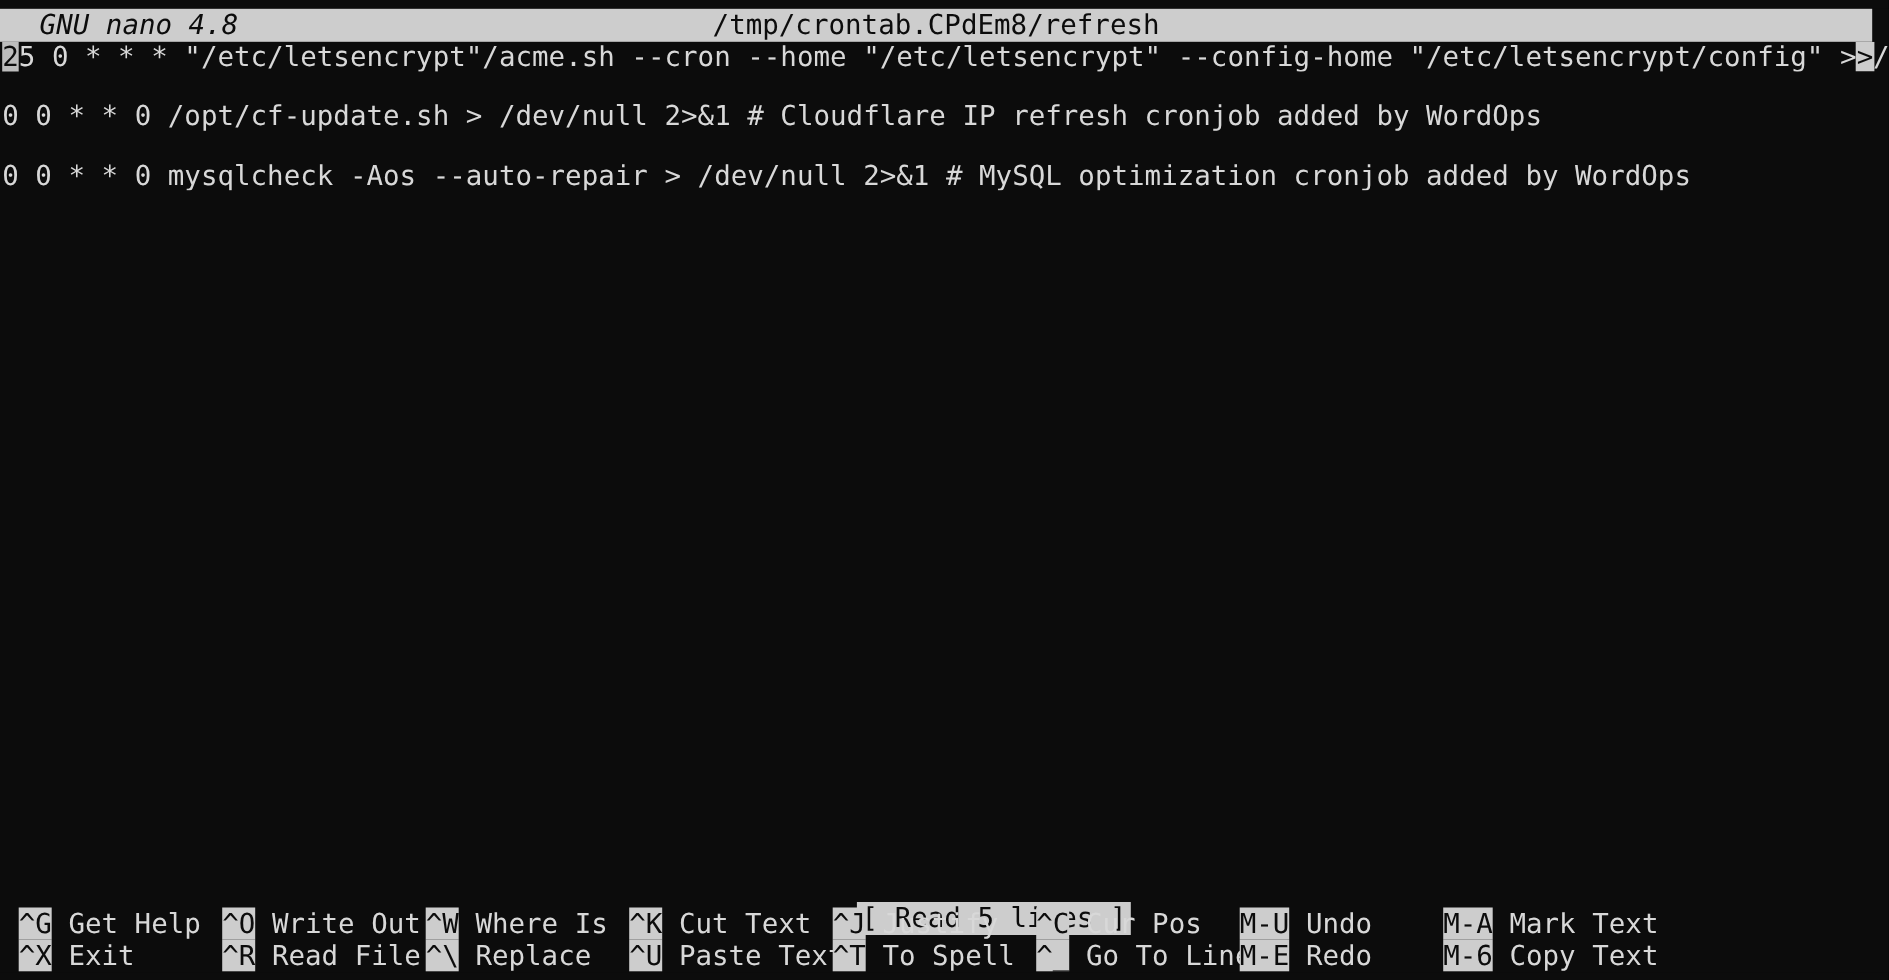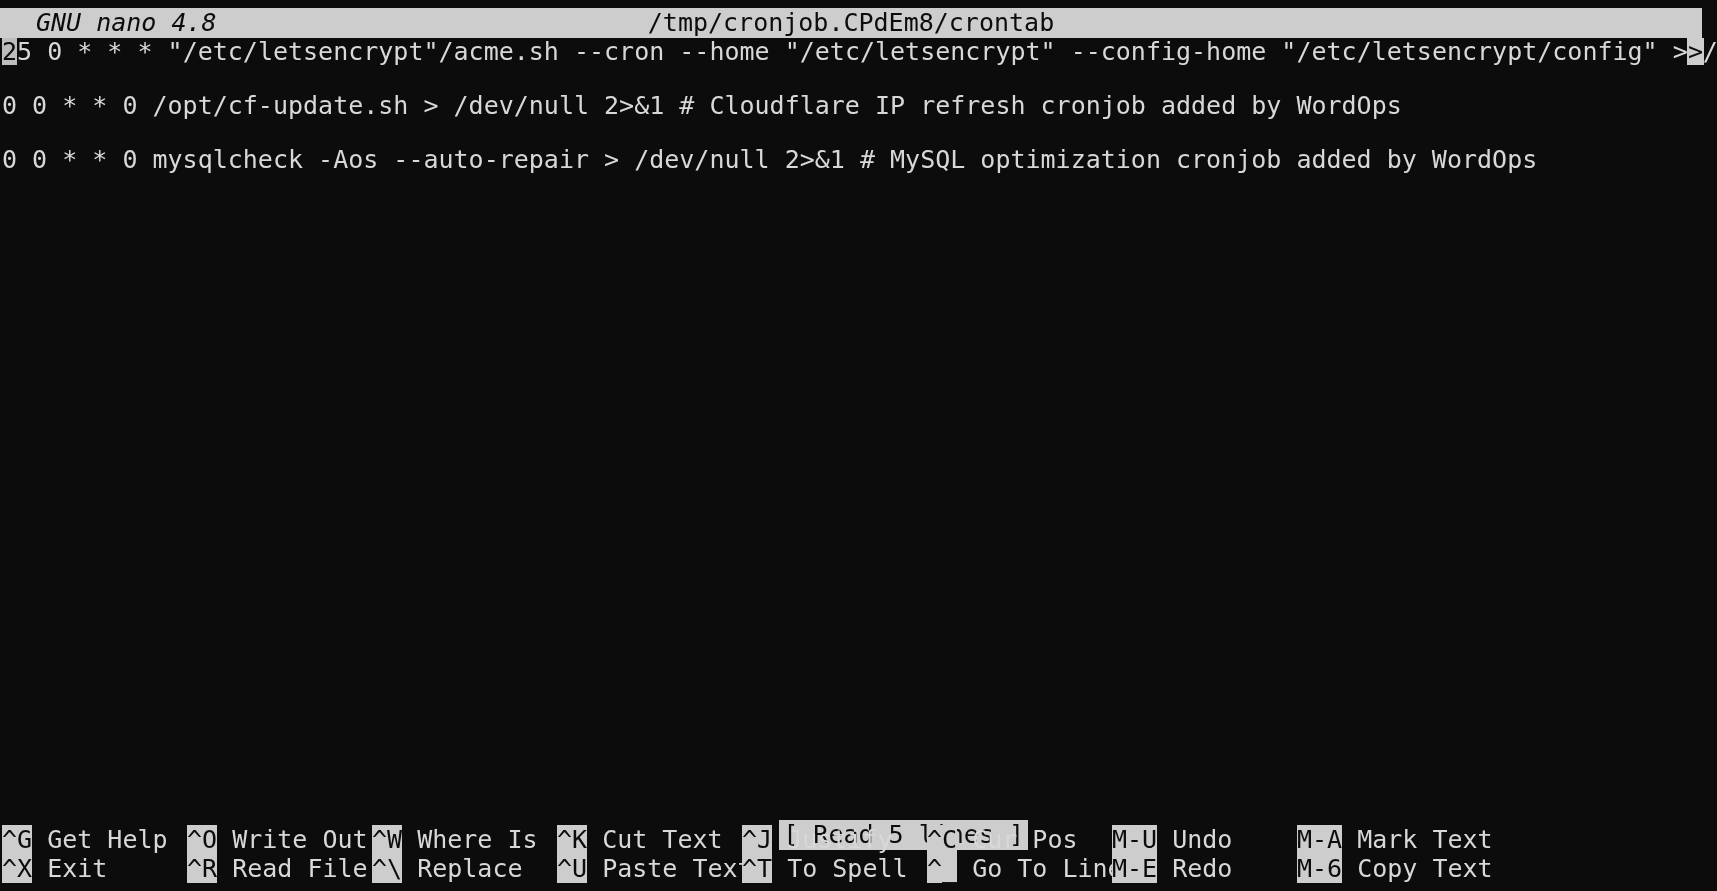--- a/index.html
+++ b/index.html
@@ -131,21 +131,21 @@
     height: 60px;
     display: flex;
     flex-direction: row;
   }
   .help-col {
     width: 185px;
     flex: 0 0 185px;
     display: flex;
     flex-direction: column;
   }
-  .help-col:first-child { padding-left: 2px; }
+  .help-col:first-child { padding-left: 17px; }
   .help-entry {
     height: 29px;
     line-height: 29px;
     font-size: 25px;
     white-space: pre;
     color: #d8d8d8;
   }
   .help-key {
     background: #cdcdcd;
     color: #0c0c0c;
@@ -156,21 +156,21 @@
 </style>
 </head>
 <body>
 
 <div id="terminal">
   <div id="screen">
 
     
     <div class="titlebar">
       <span class="tb-version">GNU nano 4.8</span>
-      <span class="tb-file">/tmp/cronjob.CPdEm8/crontab</span>
+      <span class="tb-file">/tmp/crontab.CPdEm8/refresh</span>
     </div>
 
     
     <div id="edit"><div class="row line-wrap"><span><span class="cursor-cell">2</span>5 0 * * * "/etc/letsencrypt"/acme.sh --cron --home "/etc/letsencrypt" --config-home "/etc/letsencrypt/config" &gt; /dev/n</span><span class="cont-marker">&gt;</span></div><div class="row line-wrap"><span></span></div><div class="row line-wrap"><span>0 0 * * 0 /opt/cf-update.sh &gt; /dev/null 2&gt;&amp;1 # Cloudflare IP refresh cronjob added by WordOps</span></div><div class="row line-wrap"><span></span></div><div class="row line-wrap"><span>0 0 * * 0 mysqlcheck -Aos --auto-repair &gt; /dev/null 2&gt;&amp;1 # MySQL optimization cronjob added by WordOps</span></div></div>
 
     
     <div id="statusline">
       <span class="msg">[ Read 5 lines ]</span>
     </div>
 

